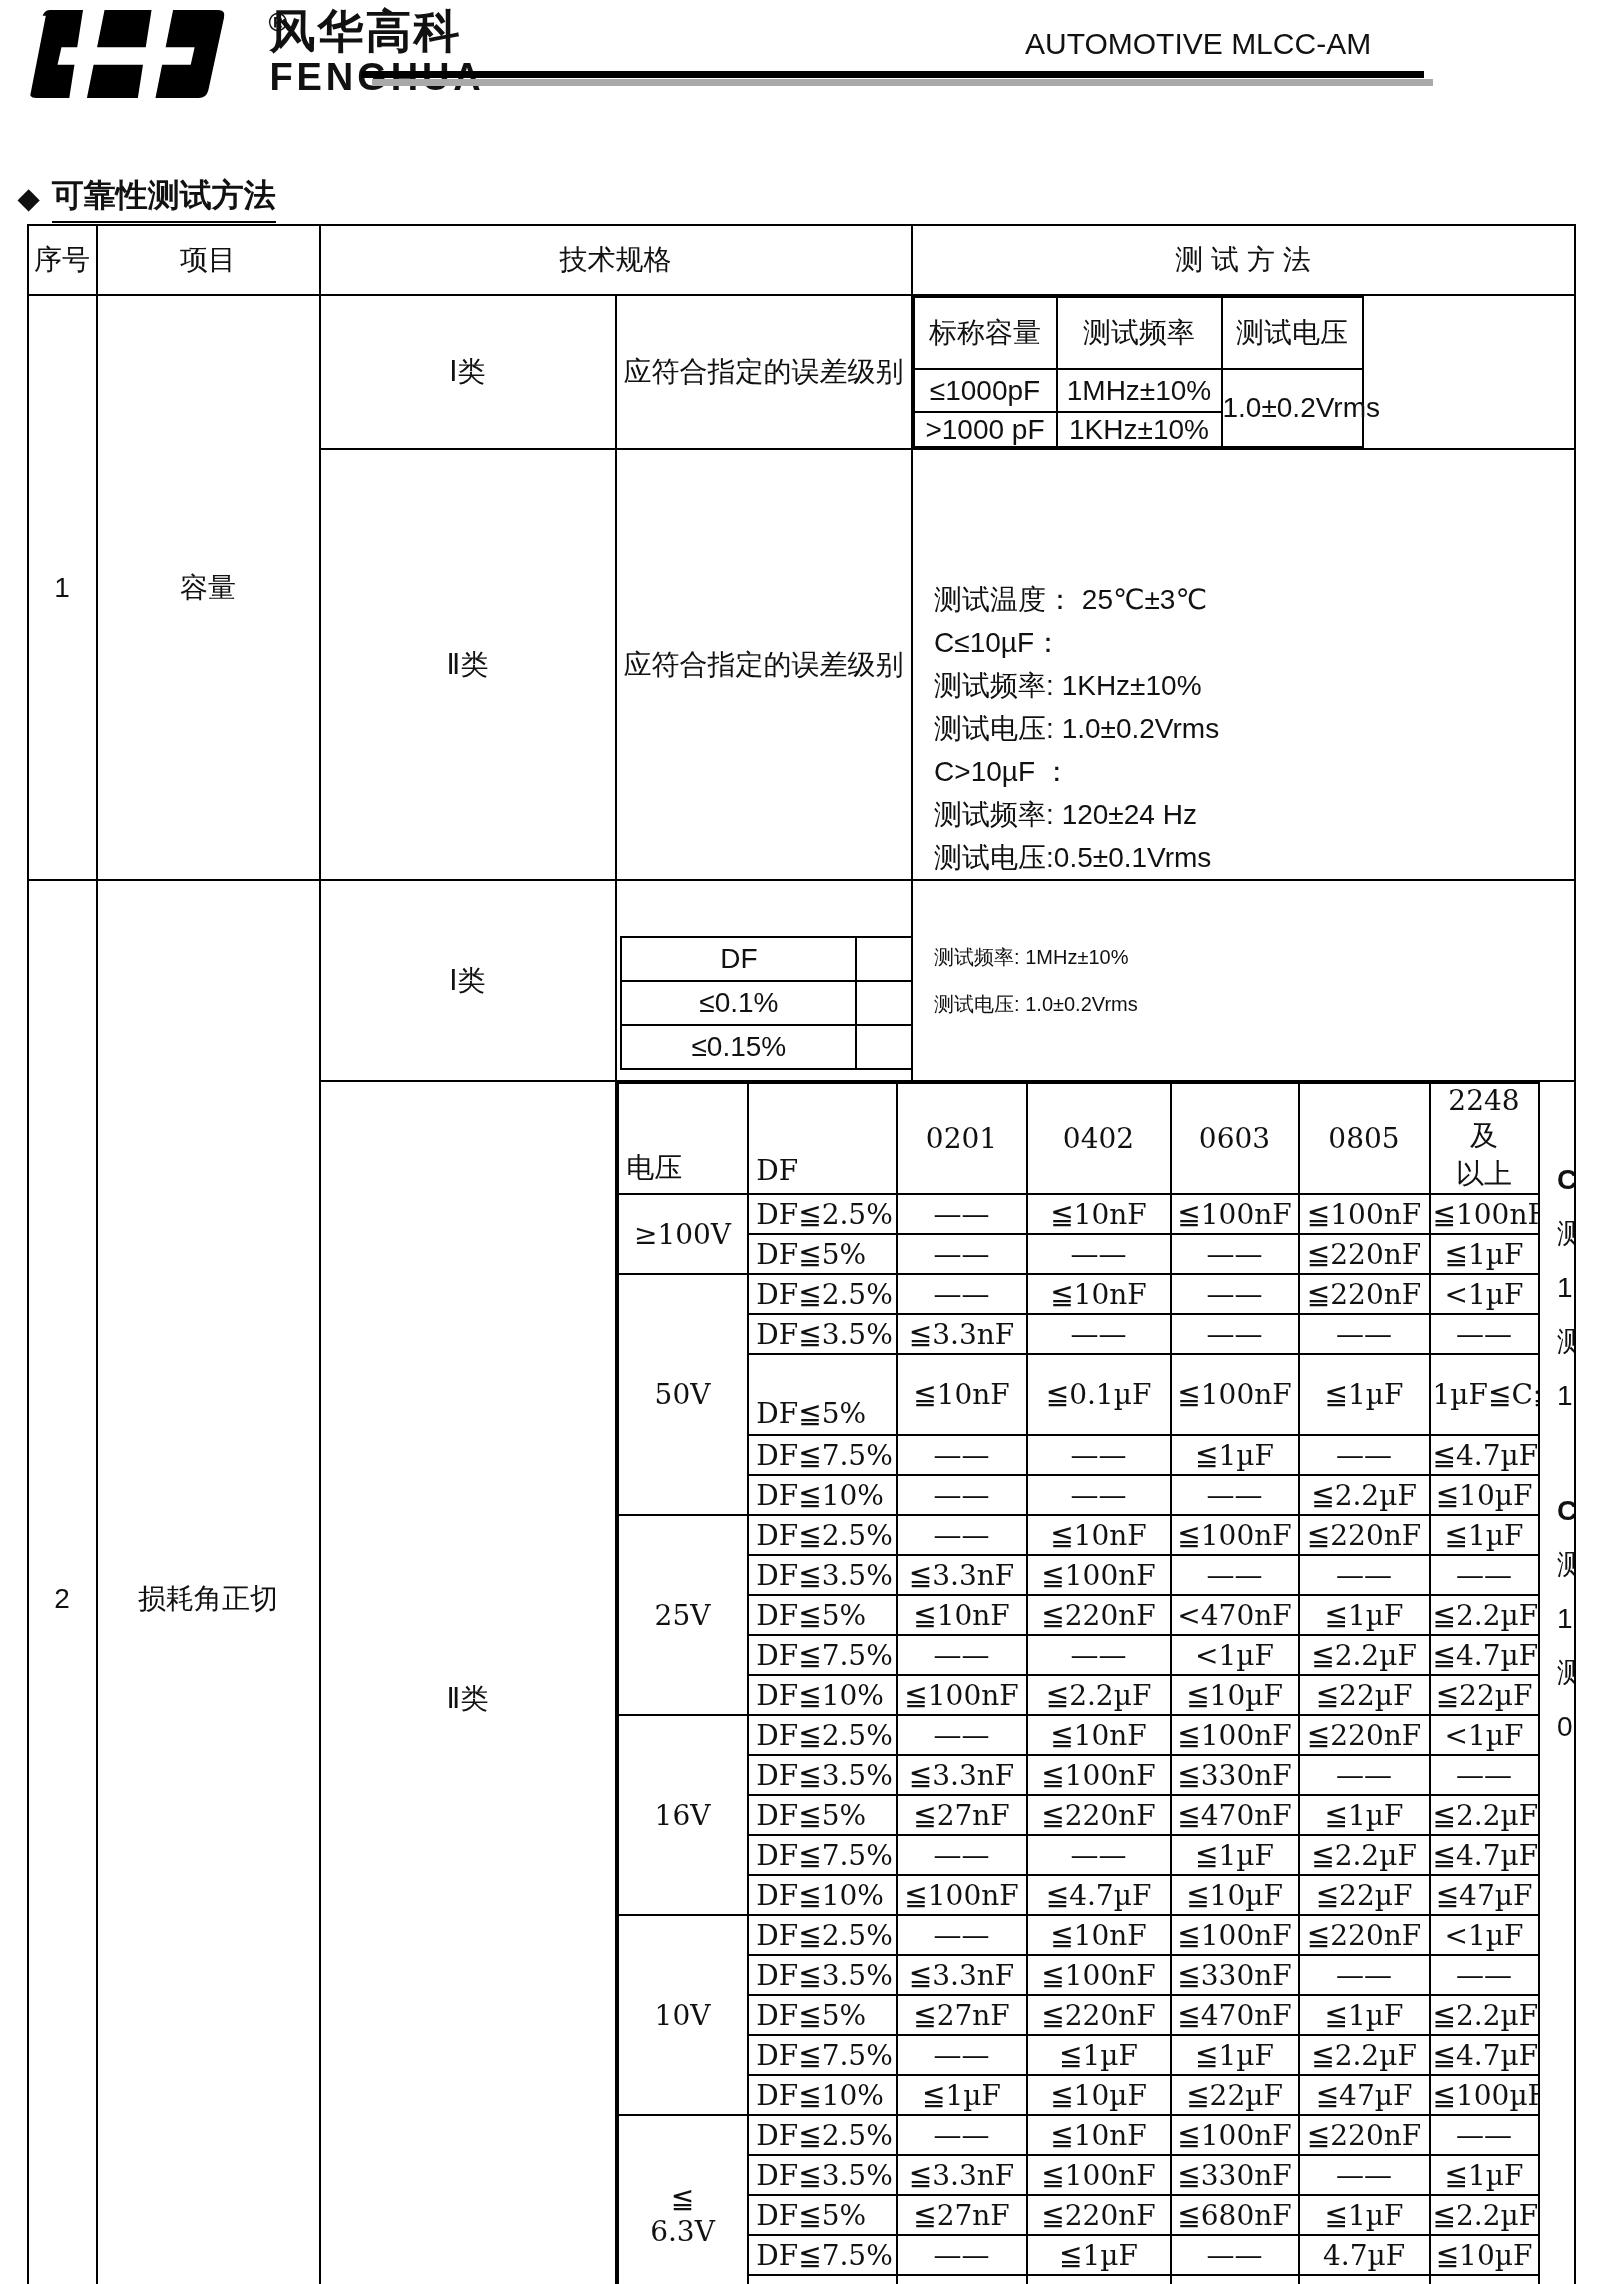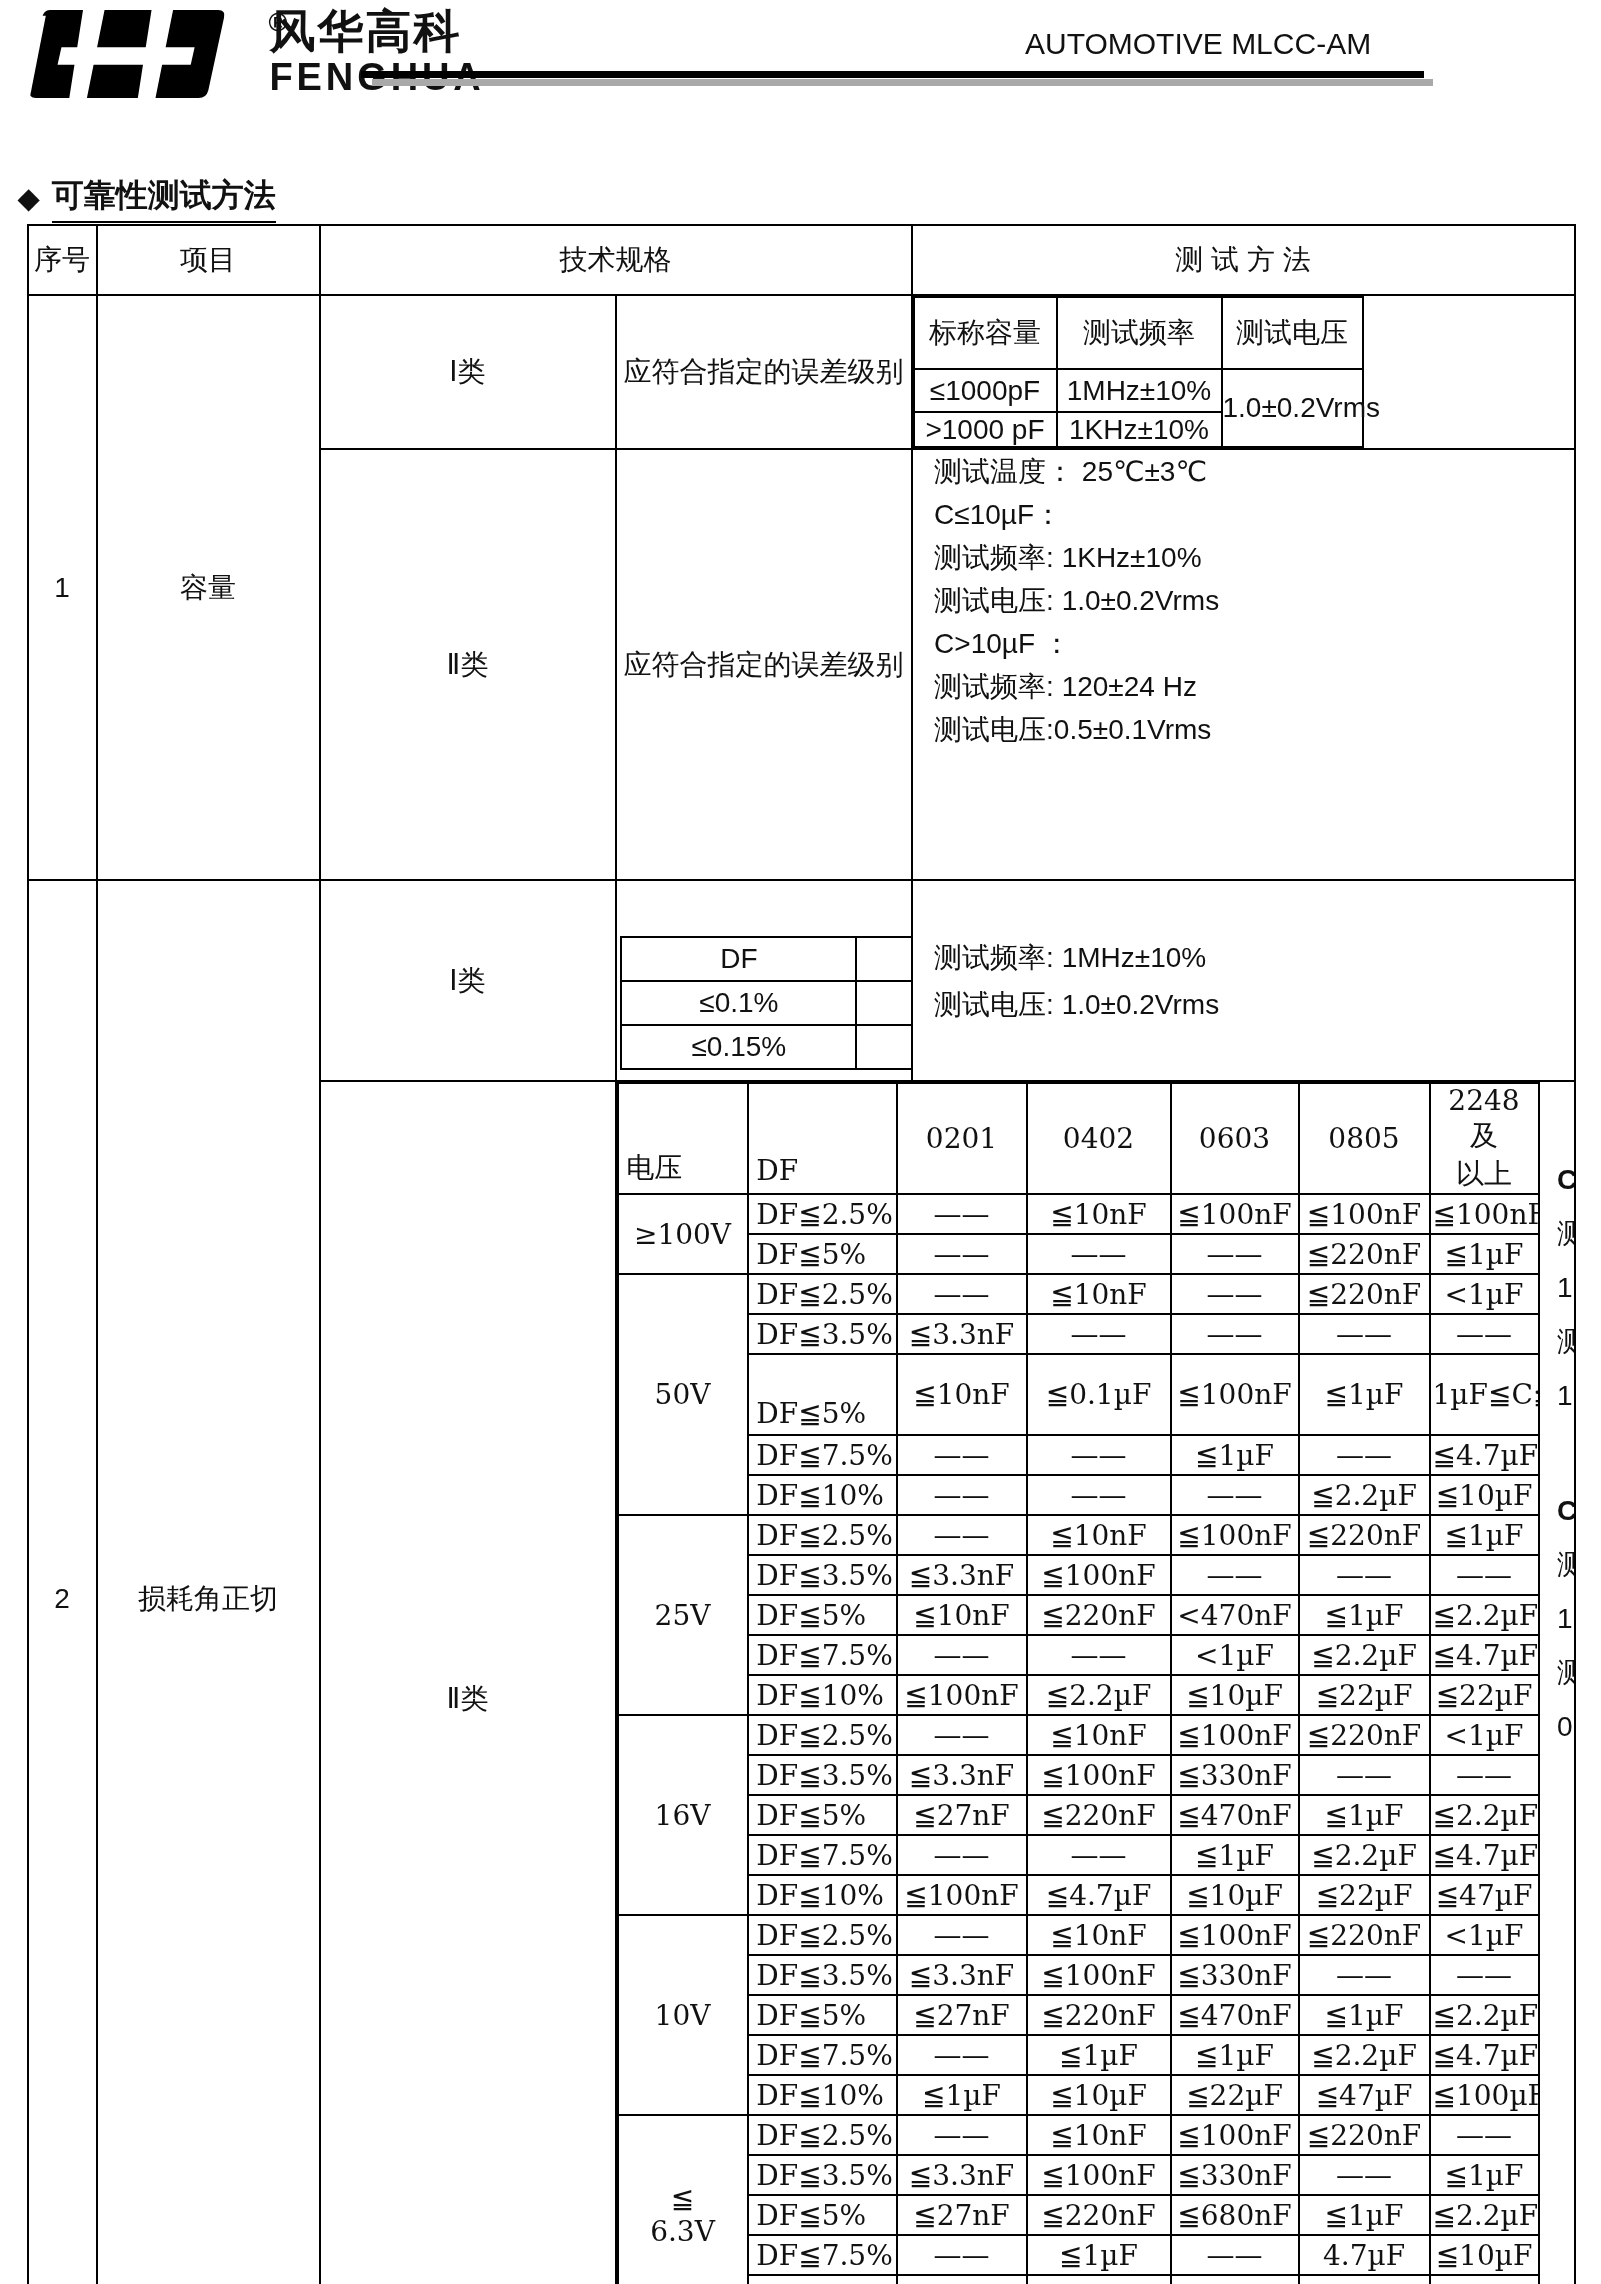--- a/index.html
+++ b/index.html
@@ -31,30 +31,30 @@
   .spec-text{text-align:left;padding-left:45px;}
 
   
   td.m1{vertical-align:top;}
   #cap-table{width:443px;height:100%;table-layout:fixed;}
   #cap-table td,#cap-table th{border:2px solid #000;font-size:28px;font-weight:normal;text-align:center;padding:0;}
   #cap-table .cc1{width:141px;} #cap-table .cc2{width:163px;} #cap-table .cc3{width:139px;}
   #cap-table tr.h{height:72px;} #cap-table tr.r1{height:43px;} #cap-table tr.r2{height:35px;}
 
   
-  .mlines{height:100%;display:flex;flex-direction:column;justify-content:flex-start;
+  .mlines{height:100%;display:flex;flex-direction:column;justify-content:flex-end;
           text-align:left;padding-left:21.6px;line-height:43px;font-size:28px;}
 
   
   td.m2{vertical-align:top;text-align:left;}
   #df-table{width:467px;table-layout:fixed;margin:44px 0 0 3.9px;}
   #df-table td,#df-table th{border:2px solid #000;font-size:28px;font-weight:normal;text-align:center;padding:0;}
   #df-table tr{height:44px;}
   .mlines2{height:100%;display:flex;flex-direction:column;justify-content:center;
-           text-align:left;padding-left:21.6px;line-height:47px;font-size:28px;}
+           text-align:left;padding-left:21.6px;line-height:47px;font-size:20px;}
 
   
   td.bigcell{vertical-align:top;}
   .bigwrap{display:flex;height:100%;}
   #big{width:922px;height:1186px;table-layout:fixed;font-family:"DejaVu Serif","Liberation Serif","DejaVu Sans",serif;}
   #big td,#big th{border:2.9px solid #000;font-size:28px;font-weight:normal;text-align:center;
       padding:0 2px;overflow:hidden;white-space:pre-line;}
   #big .bc0{width:130px;} #big .bc1{width:149px;} #big .bc2{width:130px;} #big .bc3{width:144px;}
   #big .bc4{width:128px;} #big .bc5{width:131px;} #big .bc6{width:109px;}
   #big tr.bh{height:74px;} #big tr.br{height:40px;} #big tr.tall{height:81px;}

